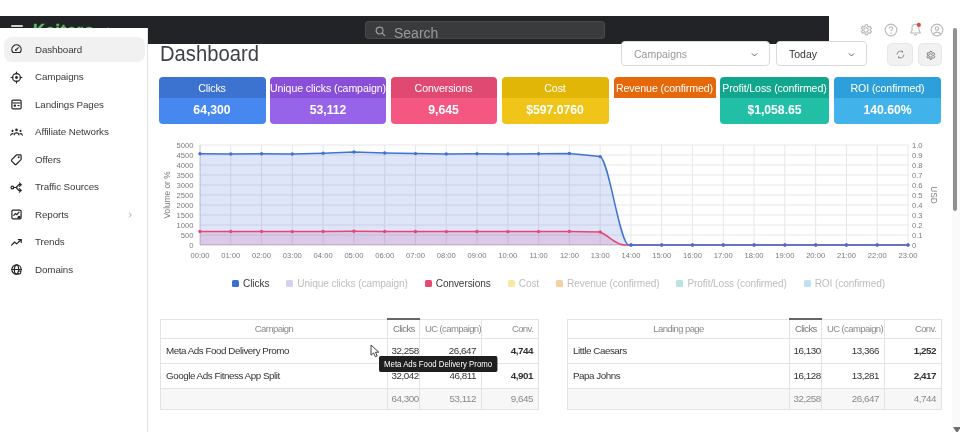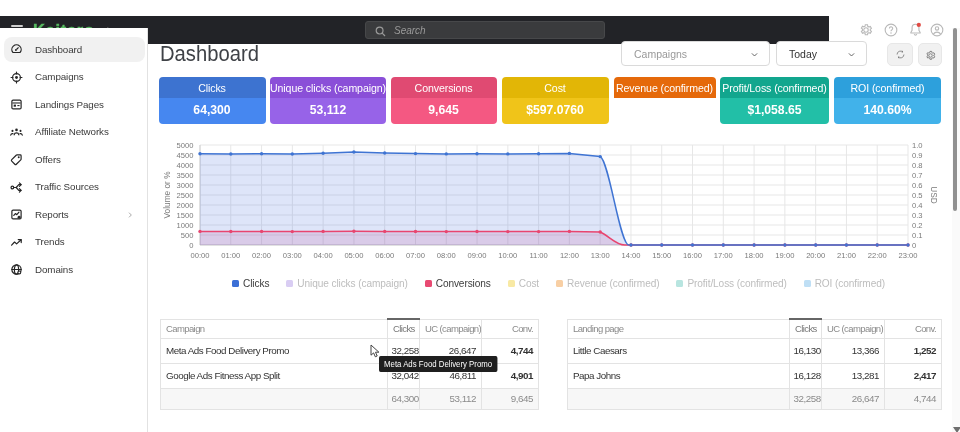--- a/index.html
+++ b/index.html
@@ -7,21 +7,21 @@
 .abs { position:absolute; }
 
 #topbar { position:absolute; left:0; top:16px; width:829px; height:28px; background:#222327; }
 #burger { position:absolute; left:11px; top:9px; width:12px; height:10px; }
 #burger div { height:1.6px; background:#cfcfcf; margin-bottom:2.5px; border-radius:1px; }
 #logo { position:absolute; left:33px; top:5px; font-size:16.5px; font-weight:bold;
   color:#58bb62; letter-spacing:0.7px; -webkit-text-stroke:0.4px #58bb62; }
 #demo { position:absolute; left:105px; top:10px; font-size:6.5px; color:#8f8f8f; }
 #searchbox { position:absolute; left:365px; top:5px; width:240px; height:18px;
   background:#3a3b3d; border:1px solid #47484a; border-radius:3px; }
-#searchbox span { position:absolute; left:28px; top:3px; font-size:10px; color:#9a9a9a;font-style:italic; }
+#searchbox span { position:absolute; left:28px; top:3px; font-size:14px; color:#9a9a9a; }
 
 #sidebar { position:absolute; left:0; top:28px; width:148px; height:404px;
   background:#fff; border-right:1px solid #e2e2e2; }
 .mitem { position:absolute; left:0; width:148px; height:26px; }
 .mitem .txt { position:absolute; left:35px; top:7px; font-size:9.8px; color:#3a3a3a;
   letter-spacing:-0.1px; }
 .mitem svg { position:absolute; left:10px; top:3px; }
 #activepill { position:absolute; left:4px; top:9px; width:141px; height:25px;
   background:#f1f1f1; border-radius:8px; }
 
@@ -42,21 +42,21 @@
 #legend { position:absolute; left:166px; top:277px; width:785px; height:12px;
   display:flex; justify-content:center; align-items:center; }
 .litem { display:flex; align-items:center; margin:0 8.5px; white-space:nowrap; }
 .lbox { width:7px; height:7px; border-radius:1.5px; margin-right:4px; }
 .ltxt { font-size:10.1px; letter-spacing:-0.1px; }
 
 .rtable { position:absolute; top:318px; border-collapse:collapse; table-layout:fixed;
   font-size:9.8px; color:#333; letter-spacing:-0.45px; }
 .rtable td, .rtable th { border:1px solid #e3e3e3; padding:0 5px; overflow:hidden;
   white-space:nowrap; }
-.rtable th { font-weight:normal; color:#8a8a8a; text-align:left; height:19px;
+.rtable th { font-weight:normal; color:#8a8a8a; text-align:center; height:19px;
   font-size:9.5px; letter-spacing:-0.6px; }
 .rtable td { height:25px; }
 .rtable .num { text-align:right; }
 .rtable .b { font-weight:bold; }
 .rtable .foot td { background:#f7f7f7; color:#8a8a8a; height:21px; font-weight:normal; }
 .rtable .sorted { border-top:2px solid #666; color:#777; }
 .clipnum { text-align:left !important; padding:0 0 0 3.5px !important; }
 
 #tooltip { position:absolute; left:379px; top:356px; background:#1f1f1f; color:#fff;
   font-size:9.3px; padding:2.5px 6px 3.5px; border-radius:2px; white-space:nowrap;

